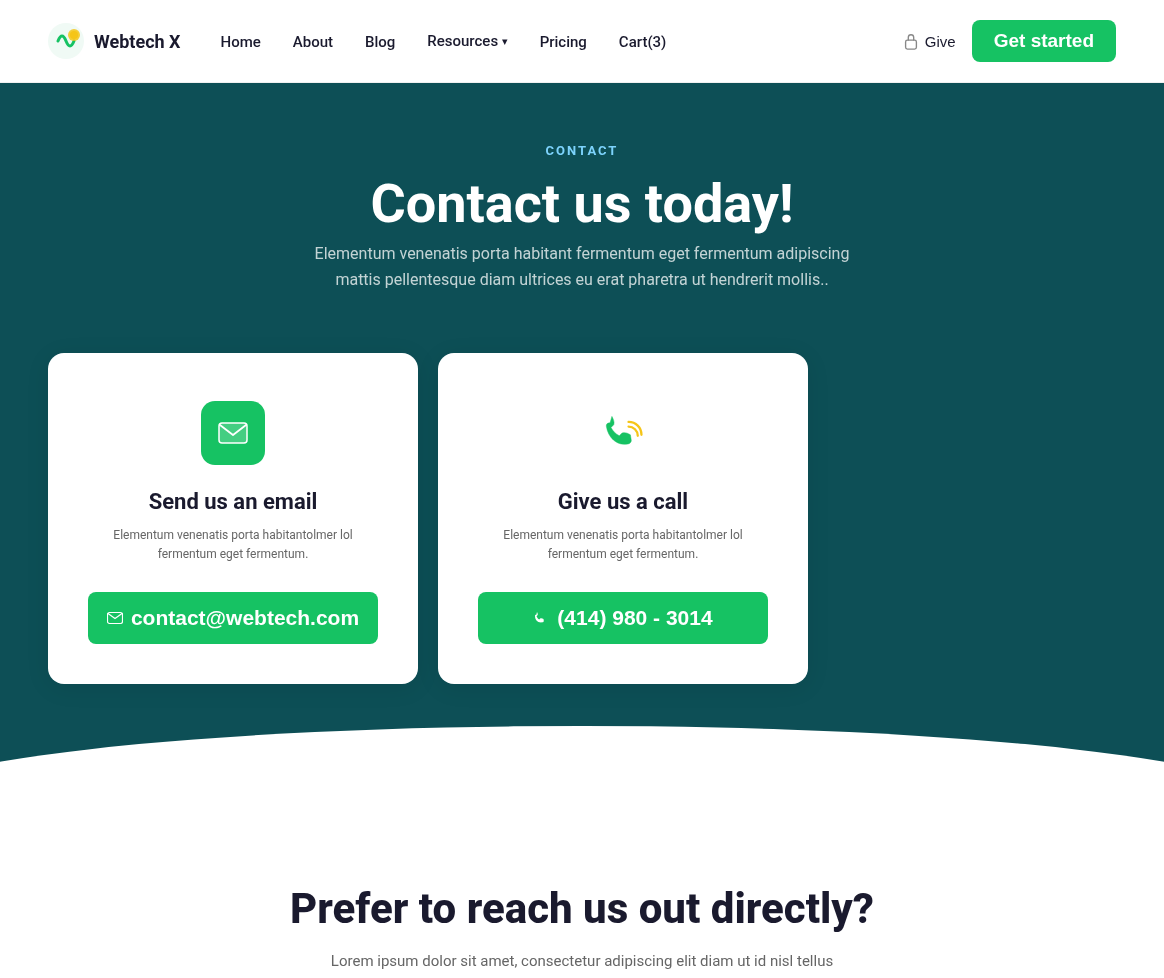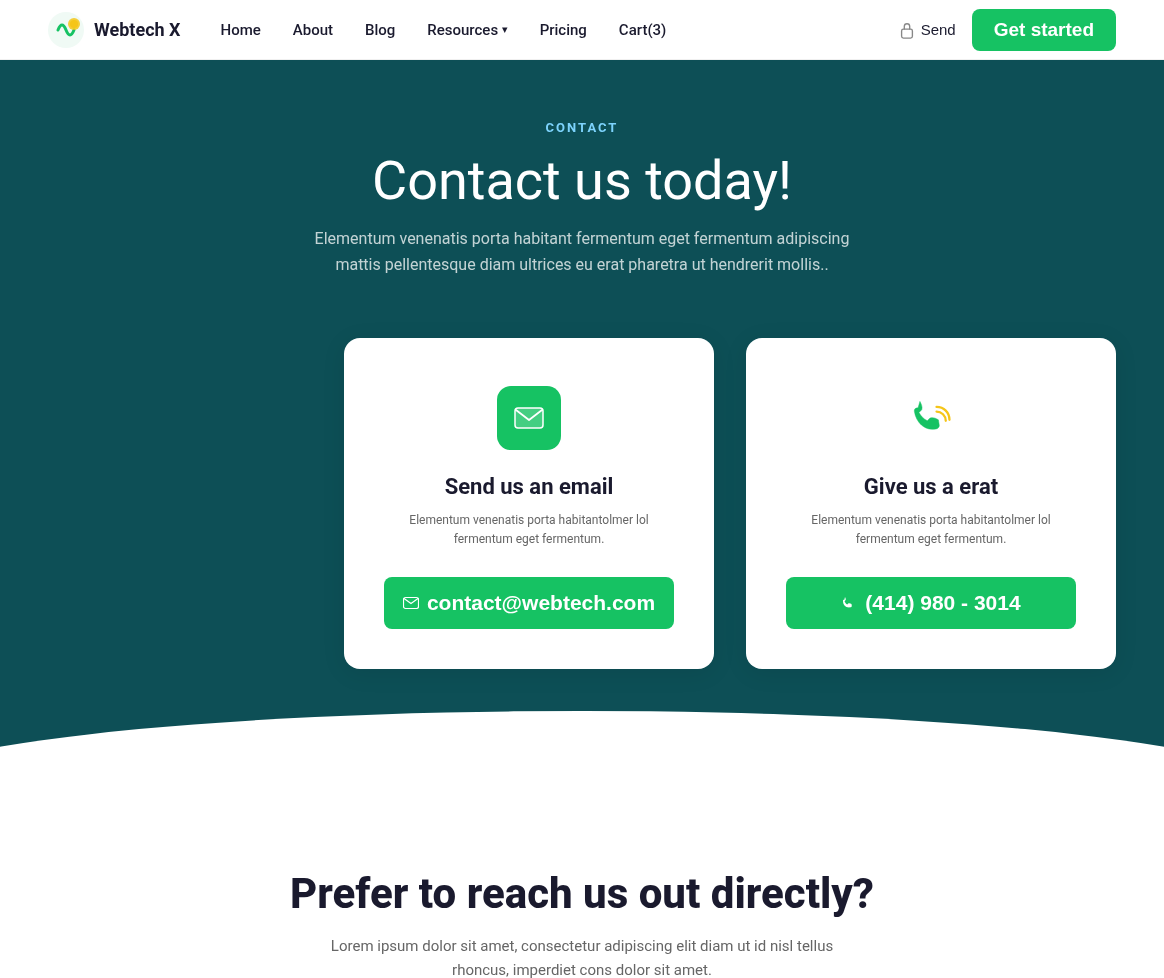--- a/index.html
+++ b/index.html
@@ -4,21 +4,21 @@
   <style>
     * { margin: 0; padding: 0; box-sizing: border-box; }
     body { font-family: -apple-system, BlinkMacSystemFont, 'Segoe UI', Roboto, sans-serif; background: #fff; overflow-x: hidden; }
 
     
     .navbar {
       display: flex;
       align-items: center;
       justify-content: space-between;
       padding: 0 48px;
-      height: 60px;
+      height: 83px;
       background: #fff;
       border-bottom: 1px solid #f0f0f0;
       position: relative;
       z-index: 10;
     }
     .navbar-left {
       display: flex;
       align-items: center;
       gap: 40px;
     }
@@ -111,37 +111,37 @@
       color: #7dd3fc;
       font-size: 13px;
       font-weight: 700;
       letter-spacing: 2px;
       text-transform: uppercase;
       margin-bottom: 16px;
     }
     .hero-title {
       color: #fff;
       font-size: 54px;
-      font-weight: 400;
-      margin-bottom: 16px;
+      font-weight: 700;
+      margin-bottom: 8px;
       line-height: 1.1;
     }
     .hero-desc {
       color: rgba(255,255,255,0.75);
       font-size: 16px;
       line-height: 1.6;
       max-width: 580px;
       margin: 0 auto 60px;
     }
 
     
     .cards-wrapper {
       display: flex;
-      justify-content: flex-end;
-      gap: 32px;
+      justify-content: flex-start;
+      gap: 20px;
       position: relative;
       z-index: 2;
     }
     .card {
       background: #fff;
       border-radius: 16px;
       padding: 48px 40px 40px;
       width: 370px;
       box-shadow: 0 4px 24px rgba(0,0,0,0.08);
       display: flex;
@@ -248,21 +248,21 @@
       <li><a href="#">Pricing</a></li>
       <li><a href="#">Cart(3)</a></li>
     </ul>
   </div>
   <div class="navbar-right">
     <button class="login-btn">
       <svg class="lock-icon" viewBox="0 0 16 20" fill="none" xmlns="http://www.w3.org/2000/svg">
         <rect x="2" y="9" width="12" height="10" rx="2" stroke="#555" stroke-width="1.5"></rect>
         <path d="M5 9V6a3 3 0 016 0v3" stroke="#555" stroke-width="1.5" stroke-linecap="round"></path>
       </svg>
-      <span>Send</span>
+      <span>Give</span>
     </button>
     <button class="get-started-btn">Get started</button>
   </div>
 </nav>
 
 <section class="hero">
   <p class="contact-label">CONTACT</p>
   <h1 class="hero-title">Contact us today!</h1>
   <p class="hero-desc">Elementum venenatis porta habitant fermentum eget fermentum adipiscing mattis pellentesque diam ultrices eu erat pharetra ut hendrerit mollis..</p>
 
@@ -290,21 +290,21 @@
     <div class="card">
       <div class="phone-icon-wrap">
         <svg class="phone-svg" viewBox="0 0 52 52" fill="none" xmlns="http://www.w3.org/2000/svg">
 
           <path d="M14 8c1.5 3 3 6 2 9l-3 3c2 4 5 7 9 9l3-3c3-1 6 0 9 2l1 6c0 2-1.5 3.5-4 4C19 40 10 31 8 19c-.5-2.5 1-4 4-4l2-7z" fill="#16c263" stroke="#16c263" stroke-width="0.5"></path>
 
           <path d="M32 14 Q38 14 42 18 Q46 22 46 28" stroke="#f5c518" stroke-width="2.5" stroke-linecap="round" fill="none"></path>
           <path d="M32 19 Q36 19 39 22 Q42 25 42 29" stroke="#f5c518" stroke-width="2.5" stroke-linecap="round" fill="none"></path>
         </svg>
       </div>
-      <h3 class="card-title">Give us a erat</h3>
+      <h3 class="card-title">Give us a call</h3>
       <p class="card-desc">Elementum venenatis porta habitantolmer lol fermentum eget fermentum.</p>
       <button class="card-btn">
         <svg class="btn-phone-svg" viewBox="0 0 16 16" fill="none">
           <path d="M4 2c.5 1 1 2 .7 3L3.5 6.2C4.2 7.6 5 8.8 6.2 9.5L7.5 8.3c1-.3 2 .2 3 .7l.3 2c0 .7-.5 1.2-1.3 1.3C4.5 13 2 10 2 6c-.1-.8.4-1.3 1.3-1.3L4 2z" fill="white"></path>
         </svg>
         <span>(414) 980 - 3014</span>
       </button>
     </div>
   </div>
 </section>

